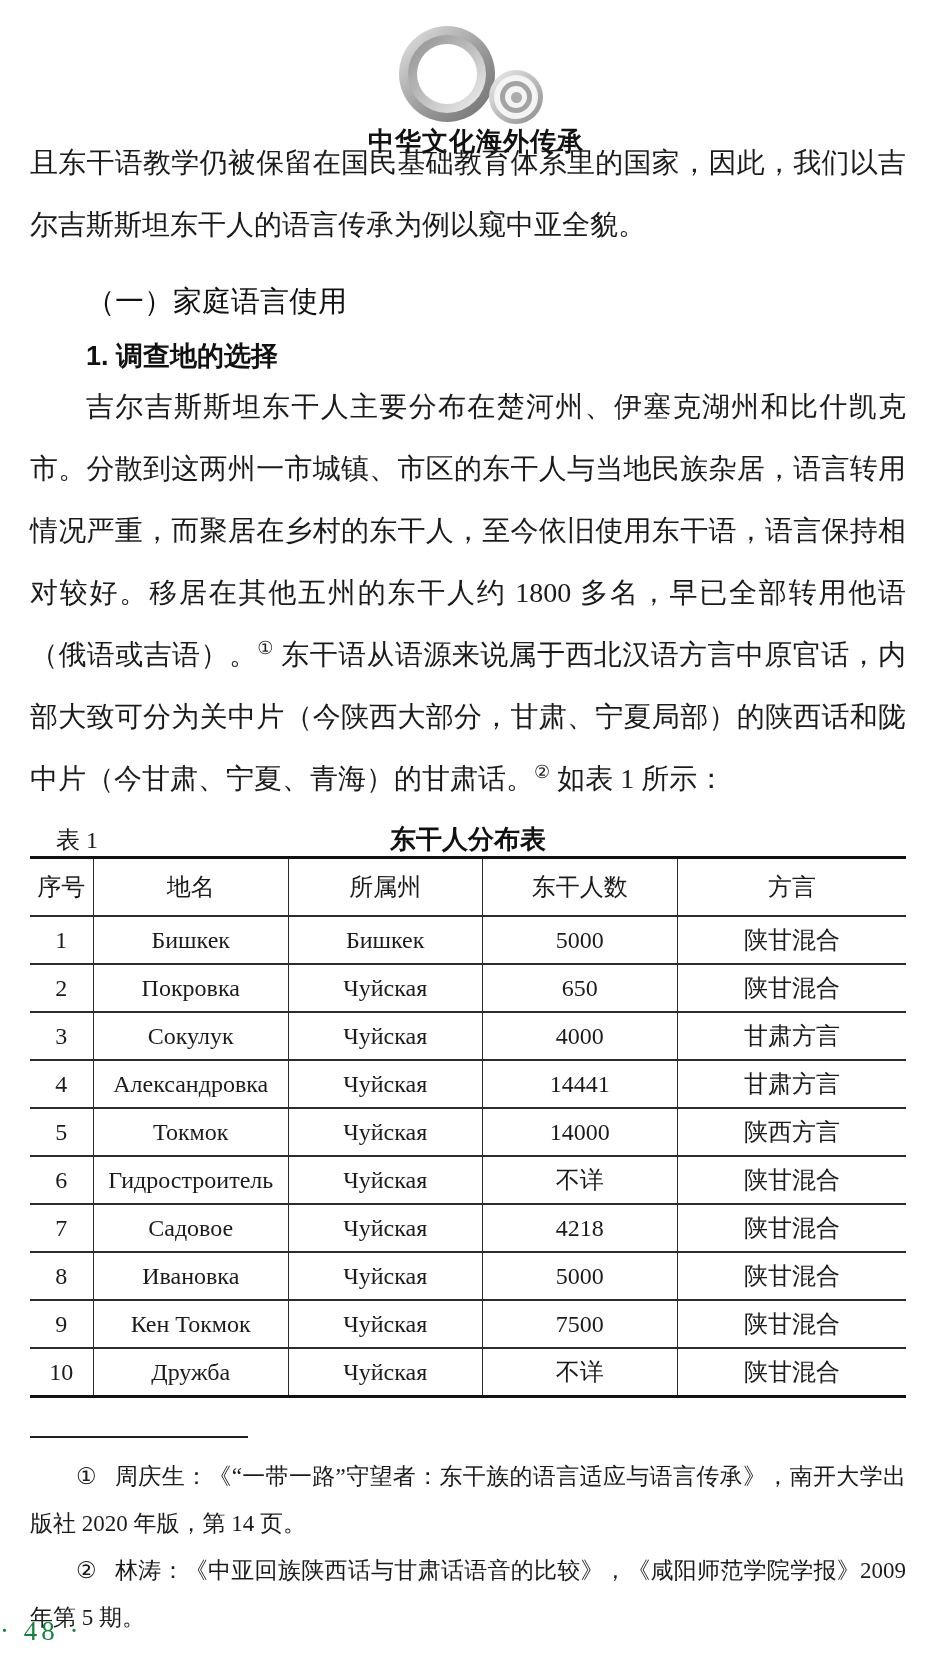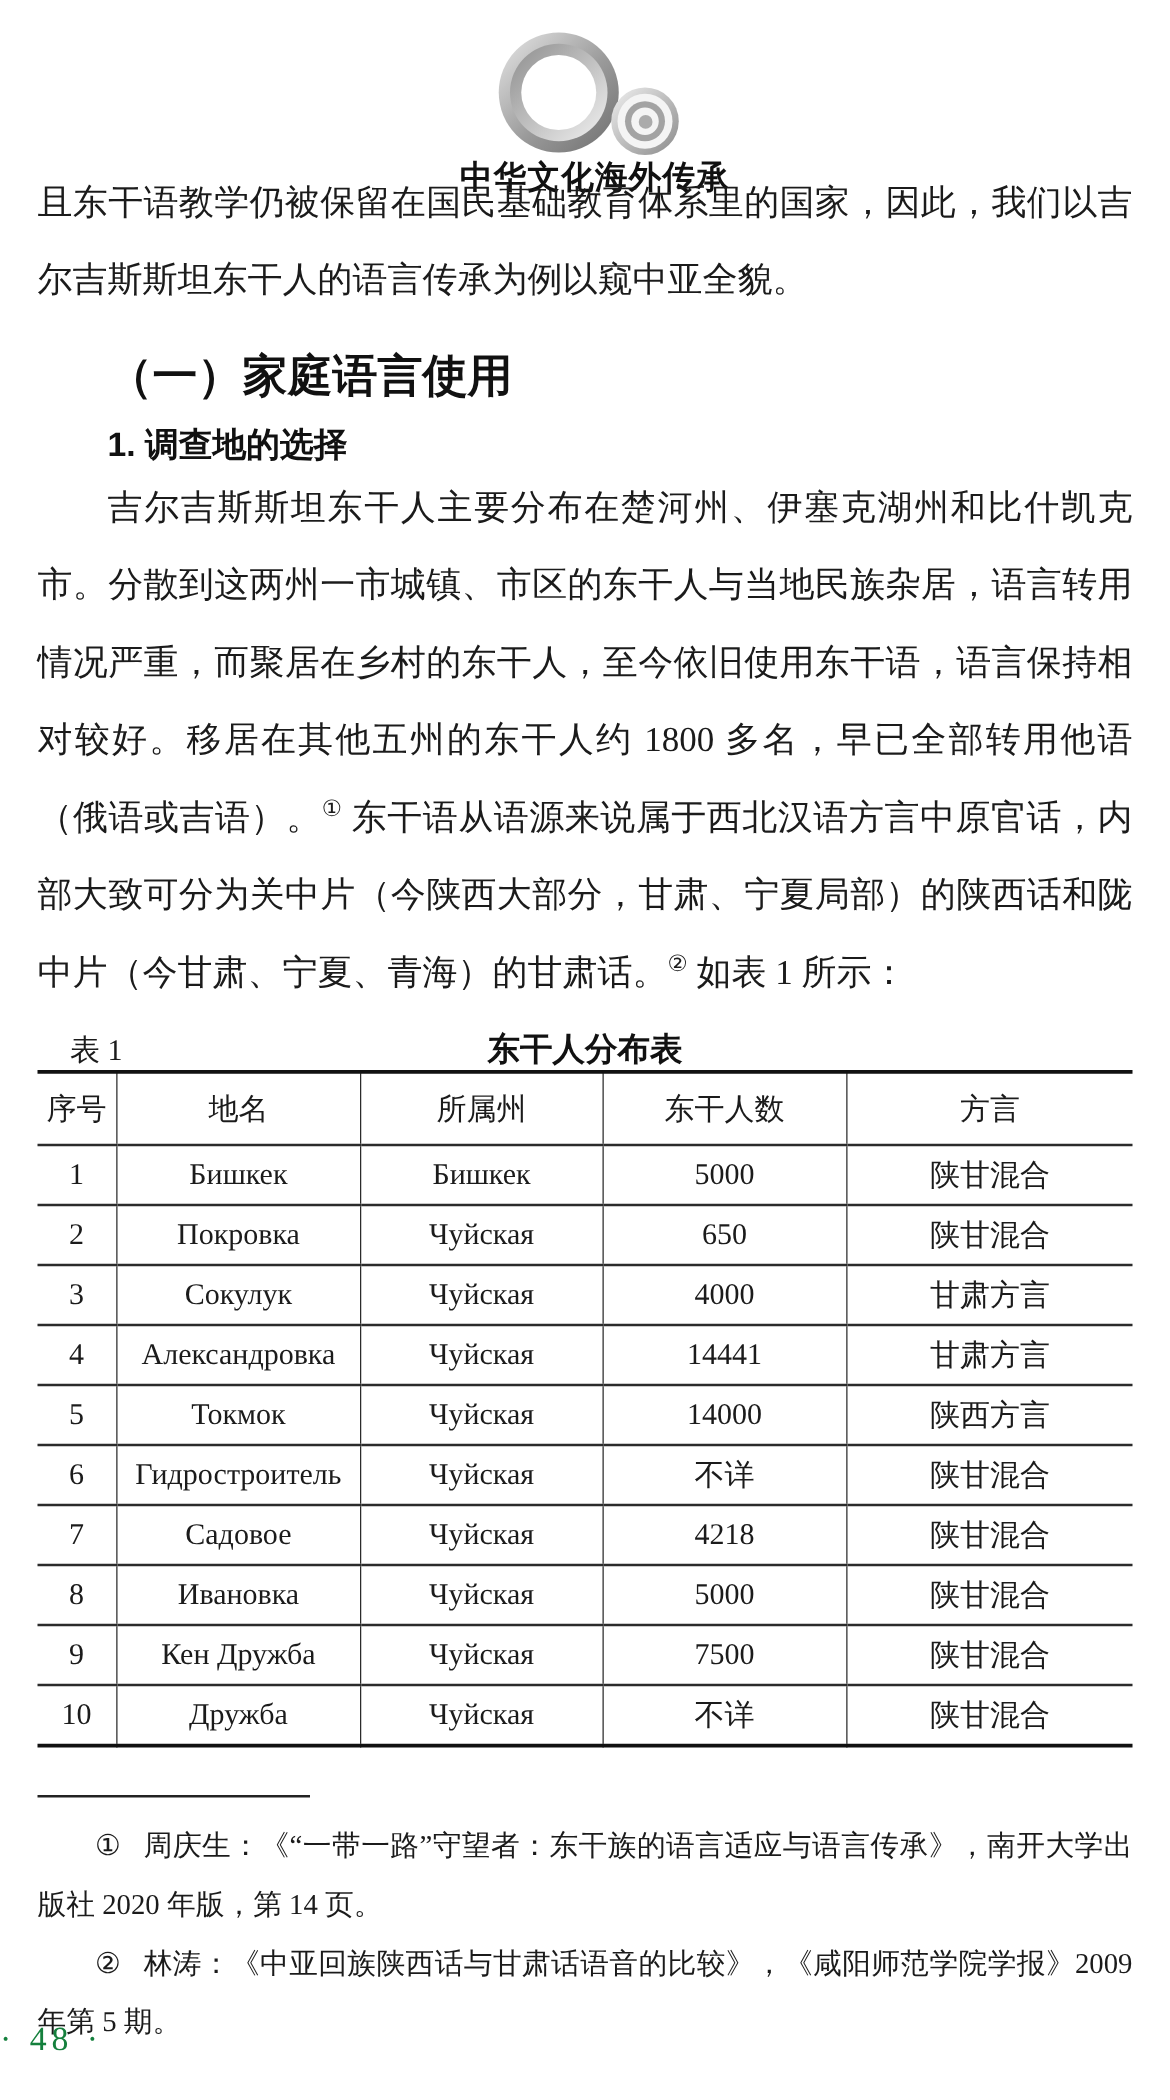--- a/index.html
+++ b/index.html
@@ -32,21 +32,21 @@
   
   .body-par{
     font-size:28px;line-height:62px;text-align:justify;margin:0;color:#1b1b1b;
   }
   .p1{margin-top:8px;}
   .p2{text-indent:2em;margin-top:0;}
   .sup{font-size:18px;vertical-align:super;line-height:0;}
 
   .section-heading{
     font-family:"Liberation Sans","DejaVu Sans",sans-serif;
-    font-weight:bold;font-size:36px;line-height:40px;margin:25px 0 0 0;padding-left:56px;color:#111;
+    font-weight:normal;font-size:29px;line-height:40px;margin:25px 0 0 0;padding-left:56px;color:#111;
   }
   .sub-heading{
     font-family:"Liberation Sans","DejaVu Sans",sans-serif;
     font-weight:bold;font-size:27px;line-height:40px;margin:15px 0 0 0;padding-left:56px;color:#111;
   }
 
   
   .table-caption{position:relative;margin-top:10px;height:36px;}
   .caption-label{position:absolute;left:26px;top:4px;font-size:24px;}
   .caption-title{
@@ -188,21 +188,21 @@
       </tr>
       <tr>
         <td>8</td>
         <td>Ивановка</td>
         <td>Чуйская</td>
         <td>5000</td>
         <td>陕甘混合</td>
       </tr>
       <tr>
         <td>9</td>
-        <td>Кен Дружба</td>
+        <td>Кен Токмок</td>
         <td>Чуйская</td>
         <td>7500</td>
         <td>陕甘混合</td>
       </tr>
       <tr>
         <td>10</td>
         <td>Дружба</td>
         <td>Чуйская</td>
         <td>不详</td>
         <td>陕甘混合</td>

